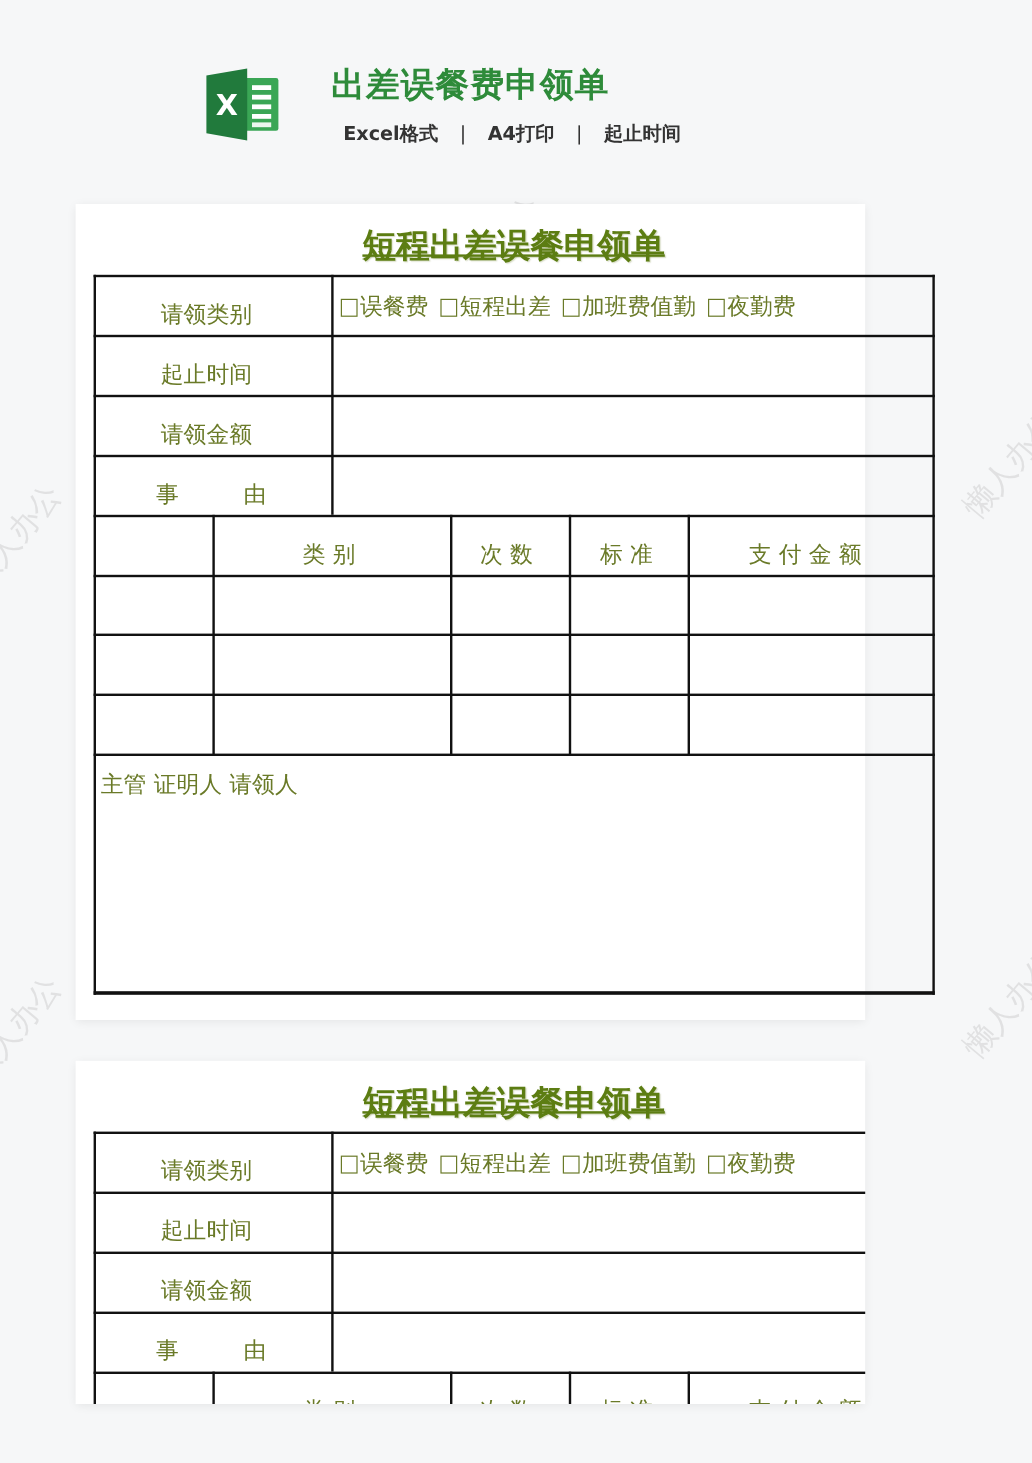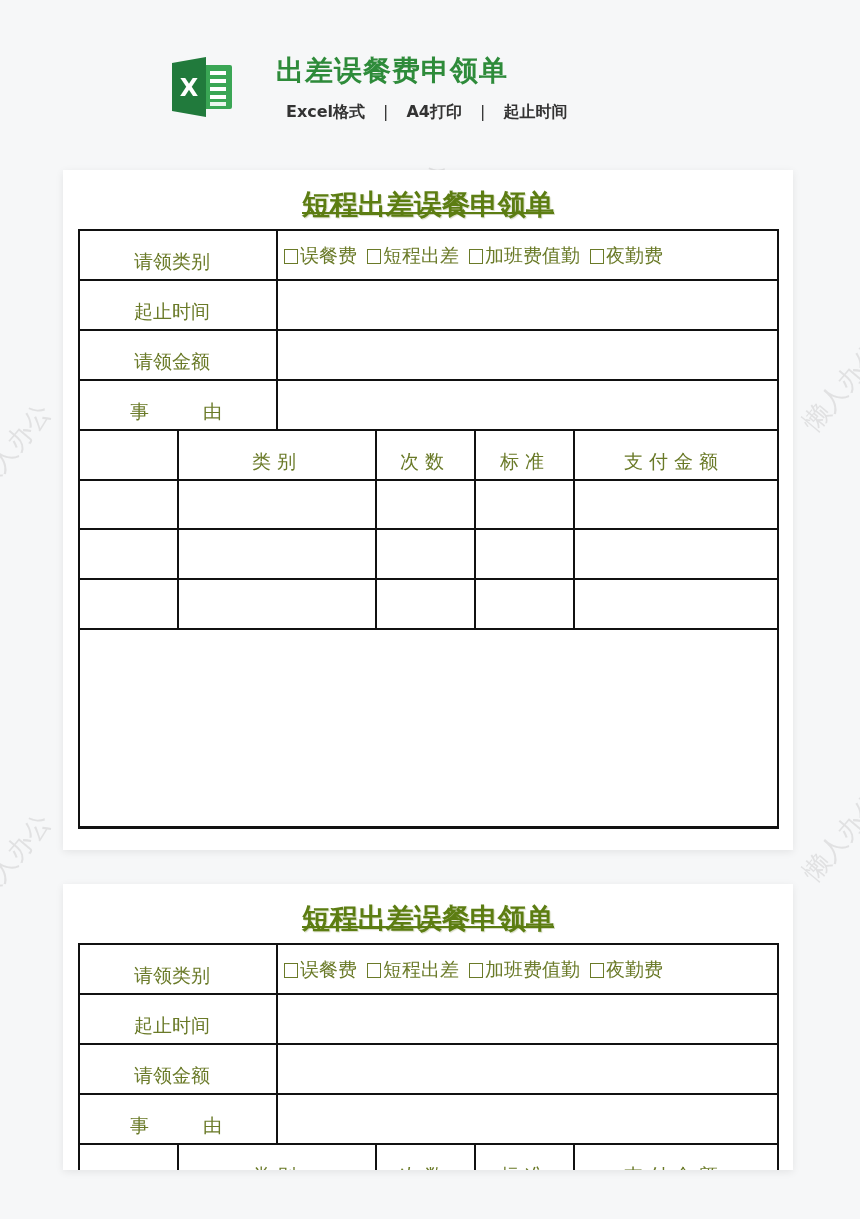--- a/index.html
+++ b/index.html
@@ -17,21 +17,21 @@
     font-family: "DejaVu Sans", sans-serif;
   }
   .header-sub {
     position: absolute; left: 286px; top: 102px;
     font-size: 16px; font-weight: bold; color: #333;
     display: flex; gap: 0; white-space: nowrap;
   }
   .header-sub .sep { margin: 0 18px; font-weight: normal; }
 
   .card {
-    position: absolute; left: 63px; width: 730px; background: #fff;
+    position: absolute; left: 63px; width: 658px; background: #fff;
     box-shadow: 0 2px 8px rgba(0,0,0,0.08);
   }
   .card-1 { top: 170px; height: 680px; }
   .card-2 { top: 884px; height: 286px; overflow: hidden; }
 
   .form-title {
     position: absolute; left: 0; width: 730px; top: 16px; text-align: center;
     font-size: 28px; font-weight: bold; color: #5c7d12;
     text-decoration: underline; text-decoration-thickness: 2px; text-underline-offset: -2px;
     text-shadow: 1px 1px 1px rgba(90,110,20,0.25);
@@ -145,20 +145,21 @@
 
     <div class="label spaced" style="left:174px;top:220px;">类别</div>
     <div class="label spaced" style="left:322px;top:220px;">次数</div>
     <div class="label spaced" style="left:422px;top:220px;">标准</div>
     <div class="label spaced" style="left:546px;top:220px;">支付金额</div>
 
     <div style="position:absolute;left:2px;top:252px;width:697px;height:47px;"></div>
     <div style="position:absolute;left:2px;top:301px;width:697px;height:48px;"></div>
     <div style="position:absolute;left:2px;top:351px;width:697px;height:48px;"></div>
 
+    <div class="label" style="left:6px;top:412px;">主管  证明人  请领人</div>
     <div style="position:absolute;left:2px;top:440px;width:697px;height:157px;"></div>
   </div>
 </div>
 
 <div class="card card-2">
   <div class="form-title">短程出差误餐申领单</div>
   <div class="grid" style="height:300px;">
     <div class="hline" style="top:0;"></div>
     <div class="hline" style="top:50px;"></div>
     <div class="hline" style="top:100px;"></div>

